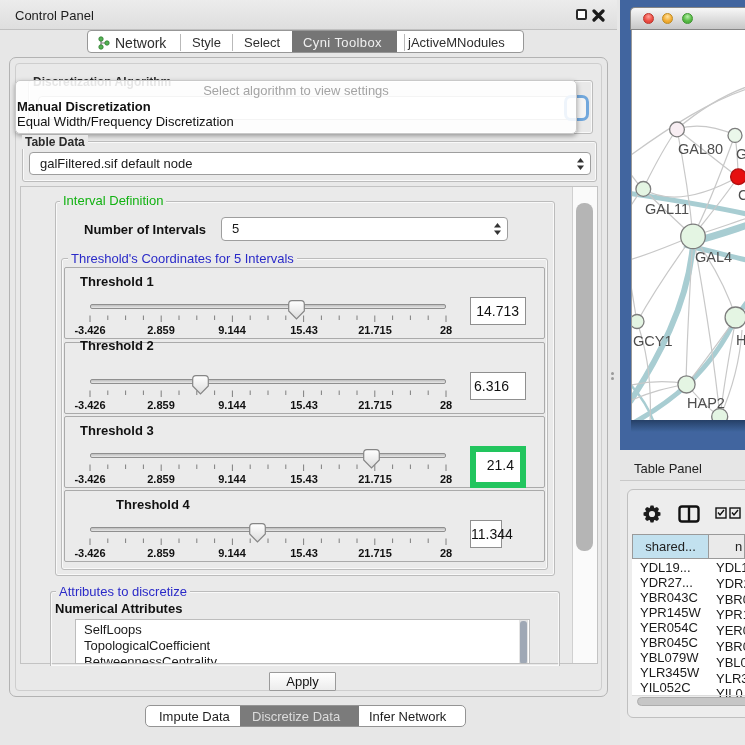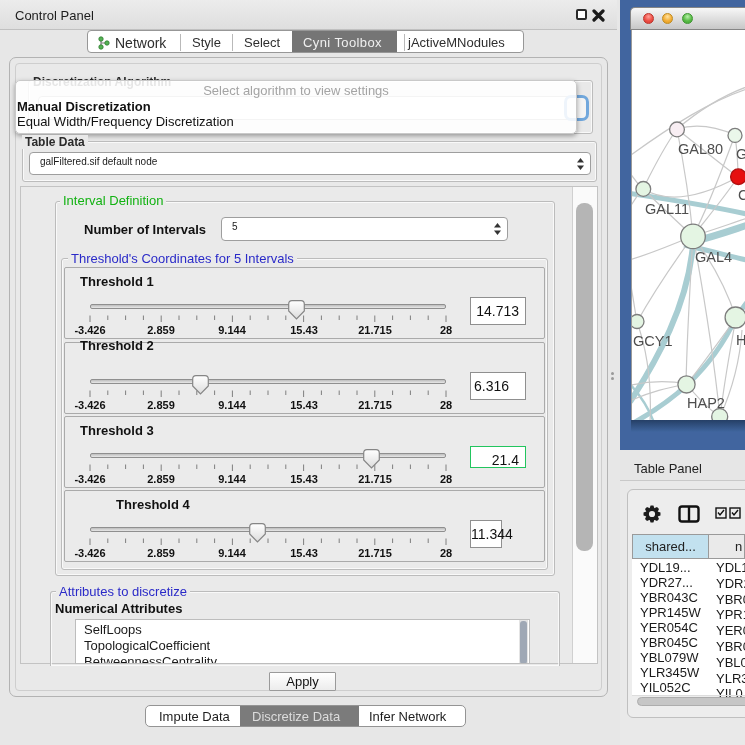--- a/index.html
+++ b/index.html
@@ -2,21 +2,21 @@
 <html><head>
 <meta charset="utf-8">
 <style>
 * { margin:0; padding:0; box-sizing:border-box; }
 html,body { width:745px; height:745px; }
 body { font-family:"Liberation Sans", sans-serif; background:#e7e7e7; position:relative; overflow:hidden; }
 .abs { position:absolute; }
 .bold { font-weight:bold; }
 .etch { border:1px solid #bcbcbc; border-radius:3px; box-shadow: inset 0 0 0 1px rgba(255,255,255,0.7); }
 .glabel { position:absolute; background:#e9e9e9; padding:0 3px; font-size:12px; font-weight:bold; color:#2b2b2b; }
-.combo { position:absolute; background:#fff; border:1px solid #9e9e9e; border-radius:4px; font-size:10px; color:#1a1a1a; }
+.combo { position:absolute; background:#fff; border:1px solid #9e9e9e; border-radius:4px; font-size:13px; color:#1a1a1a; }
 .combo .txt { position:absolute; left:10px; top:3px; }
 .spin { position:absolute; right:5px; top:50%; width:9px; height:14px; transform:translateY(-50%); }
 </style>
 </head>
 <body>
 
 <div class="abs" style="left:0;top:0;width:620px;height:745px;background:#e7e7e7;"></div>
 
 <div class="abs" style="left:0;top:0;width:617px;height:30px;background:linear-gradient(#ececec,#dedede);border-bottom:1px solid #c0c0c0;"></div>
 <div class="abs" style="left:15px;top:8px;font-size:13px;color:#1d1d1d;">Control Panel</div>
@@ -205,21 +205,21 @@
 <div class="abs bold" style="left:416px;top:473px;width:60px;text-align:center;font-size:11px;color:#111;">28</div>
 <svg class="abs" style="left:363.2px;top:449px;" width="17" height="20" viewBox="0 0 17 20">
     <defs>
       <linearGradient id="thg416" x1="0" y1="0" x2="0" y2="1">
         <stop offset="0" stop-color="#ffffff"></stop>
         <stop offset="1" stop-color="#dcdcdc"></stop>
       </linearGradient>
     </defs>
     <path d="M4 0.7 L13 0.7 Q16.3 0.7 16.3 4 L16.3 11 L8.5 19 L0.7 11 L0.7 4 Q0.7 0.7 4 0.7 Z" fill="url(#thg416)" stroke="#858585" stroke-width="1.2"></path>
   </svg>
-<div class="abs" style="left:470px;top:446px;width:56px;height:22px;background:#fff;border:1px solid #22c55e;font-size:14px;color:#111;text-align:right;line-height:26px;padding-right:6px;">21.4</div>
+<div class="abs" style="left:470px;top:446px;width:56px;height:42px;background:#fff;border:6px solid #22c55e;font-size:14px;color:#111;text-align:right;line-height:26px;padding-right:6px;">21.4</div>
 <div class="abs" style="left:64px;top:490px;width:481px;height:72px;background:#ebebeb;border:1px solid #aaaaaa;border-radius:2px;"></div>
 <div class="abs bold" style="left:80px;top:497px;font-size:13px;color:#111;margin-left:36px;">Threshold 4</div>
 <div class="abs" style="left:90px;top:527px;width:356px;height:5px;background:linear-gradient(#bdbdbd,#e8e8e8);border:1px solid #8f8f8f;border-radius:2px;"></div>
 <svg class="abs" style="left:89px;top:538px;" width="358" height="8" viewBox="0 0 358 8">
     <line x1="1.0" y1="0.5" x2="1.0" y2="7" stroke="#7f7f7f" stroke-width="1"></line>
     <line x1="18.8" y1="0.5" x2="18.8" y2="5" stroke="#7f7f7f" stroke-width="1"></line>
     <line x1="36.6" y1="0.5" x2="36.6" y2="5" stroke="#7f7f7f" stroke-width="1"></line>
     <line x1="54.4" y1="0.5" x2="54.4" y2="5" stroke="#7f7f7f" stroke-width="1"></line>
     <line x1="72.2" y1="0.5" x2="72.2" y2="7" stroke="#7f7f7f" stroke-width="1"></line>
     <line x1="90.0" y1="0.5" x2="90.0" y2="5" stroke="#7f7f7f" stroke-width="1"></line>

